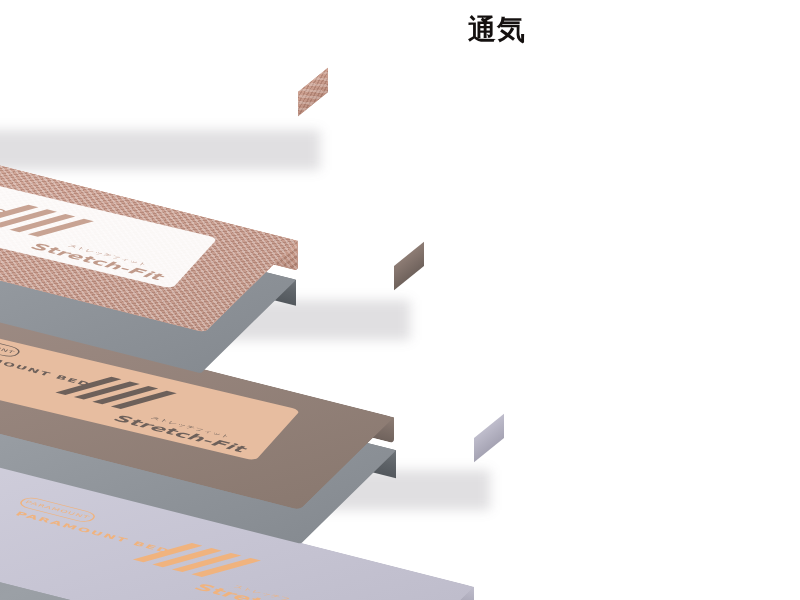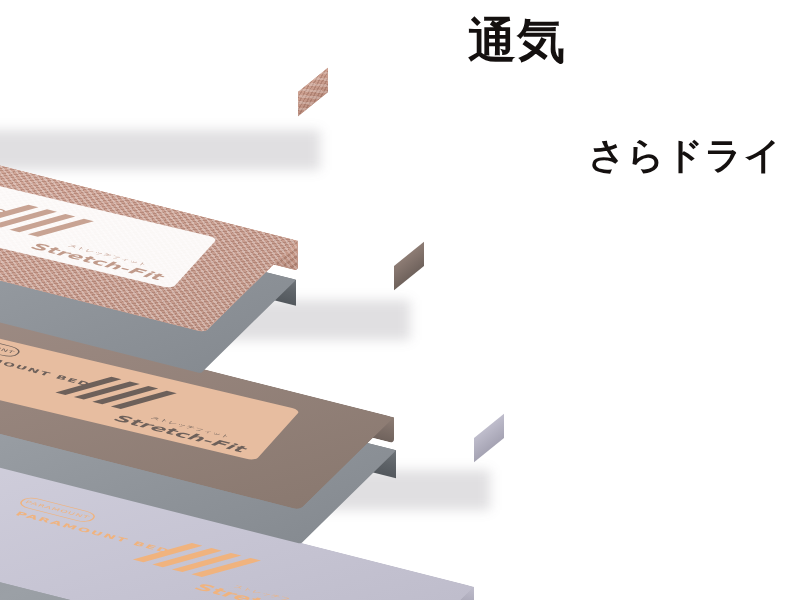--- a/index.html
+++ b/index.html
@@ -268,21 +268,21 @@
     bottom: 10px;
     background: #72767c;
     border-radius: 3px;
   }
 
   
   .caption {
     position: absolute;
     color: #14100f;
     font-family: "DejaVu Sans", "Liberation Sans", sans-serif;
-    font-size: 48px;
+    font-size: 28px;
     font-weight: bold;
     letter-spacing: 1px;
     white-space: nowrap;
     line-height: 1;
   }
   #caption-ventilation { left: 468px; top: 16px; }
   #caption-dry         { left: 588px; top: 137px; font-size: 37px; }
   #caption-antivirus   { left: 212px; top: 530px; font-size: 42px; }
 
   
@@ -414,15 +414,14 @@
         <div class="model-sub">ストレッチフィット</div>
         <div class="model">Stretch-Fit</div>
       </div>
     </div>
     <div class="mat-right" style="left:628px; top:112px;">
       <div class="tex-mesh-side"></div>
     </div>
   </div>
 
   <div class="caption" id="caption-ventilation">通気</div>
-  <div class="caption" id="caption-dry">さらドライ</div>
 
 </div>
 
 </body></html>

